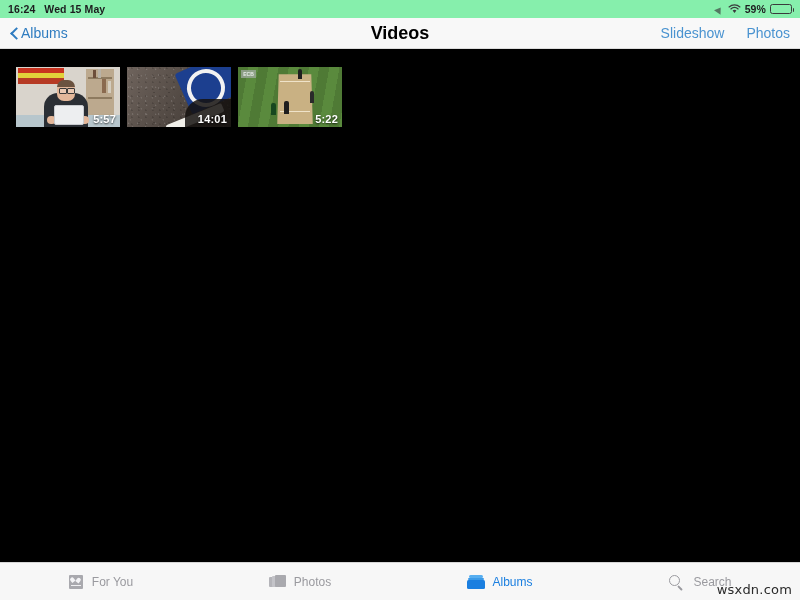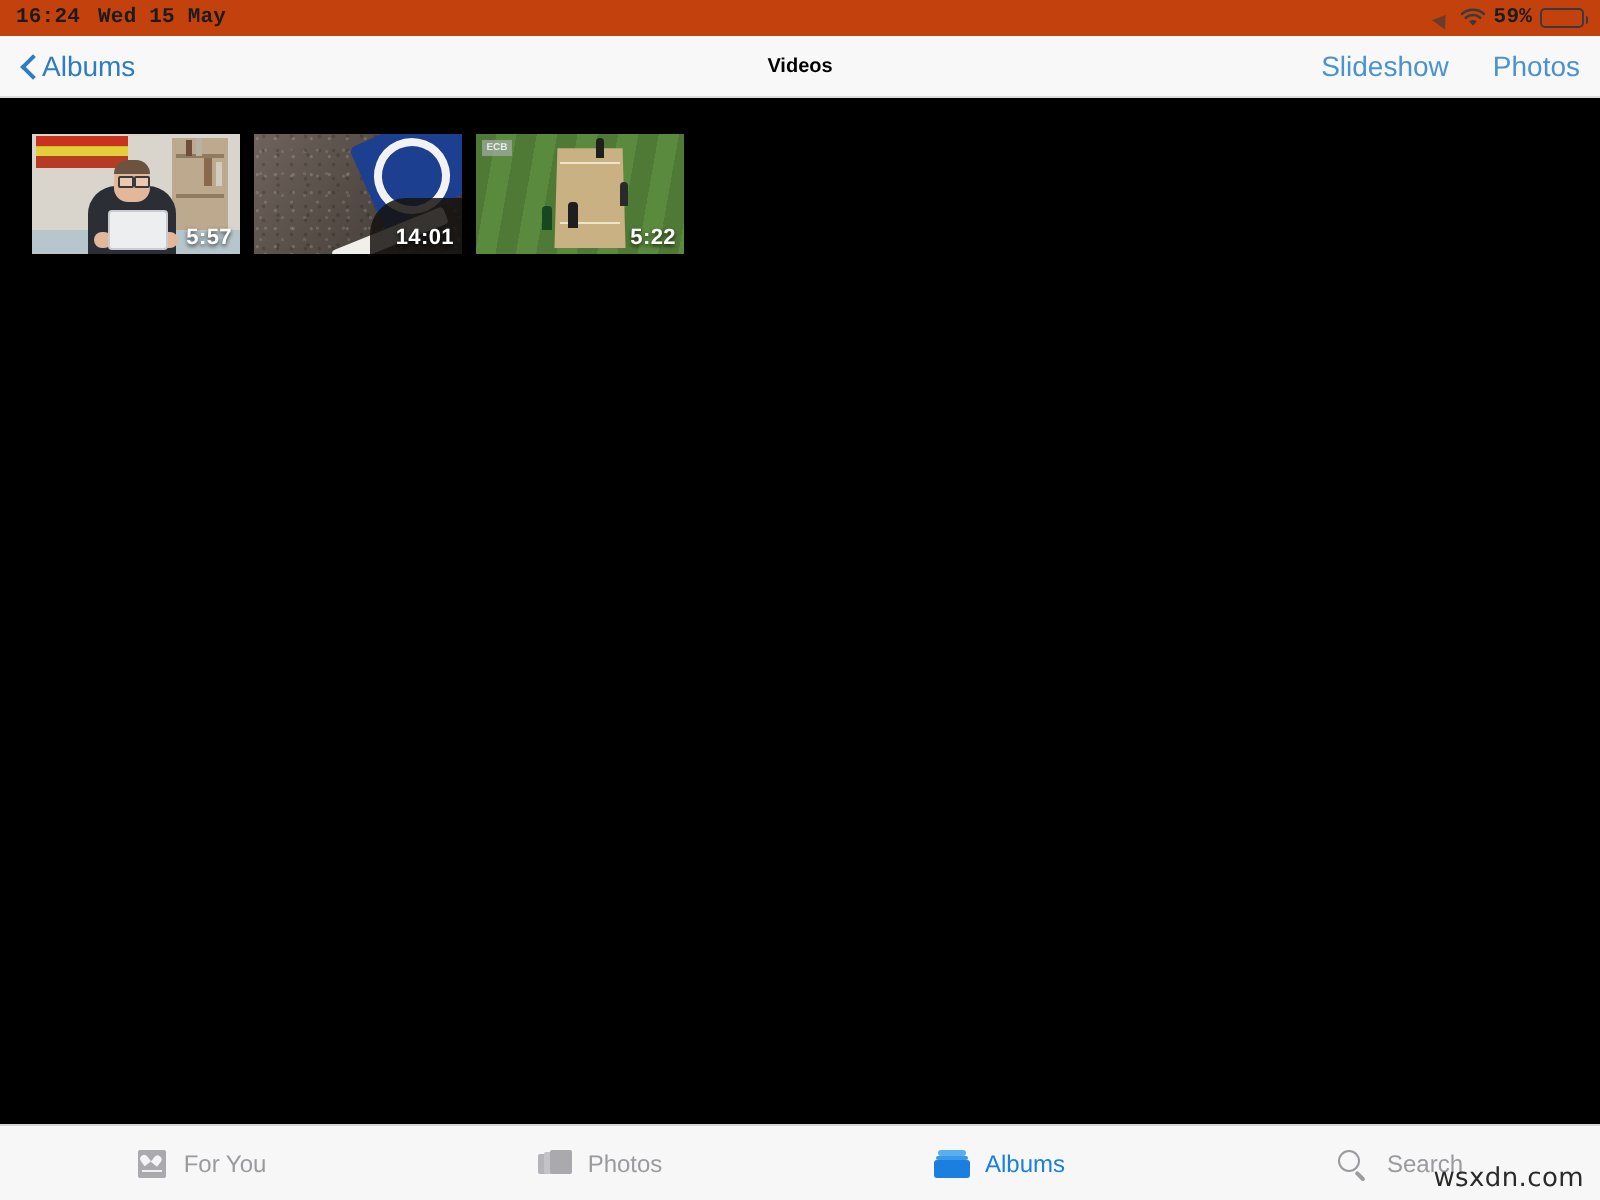--- a/index.html
+++ b/index.html
@@ -20,28 +20,27 @@
     height: 600px;
     background: #ffffff;
     display: flex;
     flex-direction: column;
   }
 
   
   .status-bar {
     height: 18px;
     min-height: 18px;
-    background: #c2410c;
+    background: #86efac;
     display: flex;
     padding: 0 8px;
     font-size: 10.5px;
     font-weight: bold;
     color: #1c1c1e;
     letter-spacing: 0.1px;
-    font-family: Liberation Mono, monospace;
   }
   .status-left {
     display: flex;
     align-items: center;
     gap: 9px;
   }
   .status-spacer { flex: 1; }
   .status-right {
     display: flex;
     align-items: center;
@@ -136,21 +135,21 @@
     height: 7px;
     border-left: 2px solid #2f7cc0;
     border-bottom: 2px solid #2f7cc0;
     transform: rotate(45deg);
   }
   .nav-title {
     position: absolute;
     left: 0;
     right: 0;
     text-align: center;
-    font-size: 10px;
+    font-size: 18px;
     font-weight: bold;
     color: #000000;
     pointer-events: none;
   }
   .nav-right {
     margin-left: auto;
     display: flex;
     align-items: center;
     gap: 22px;
     position: relative;

